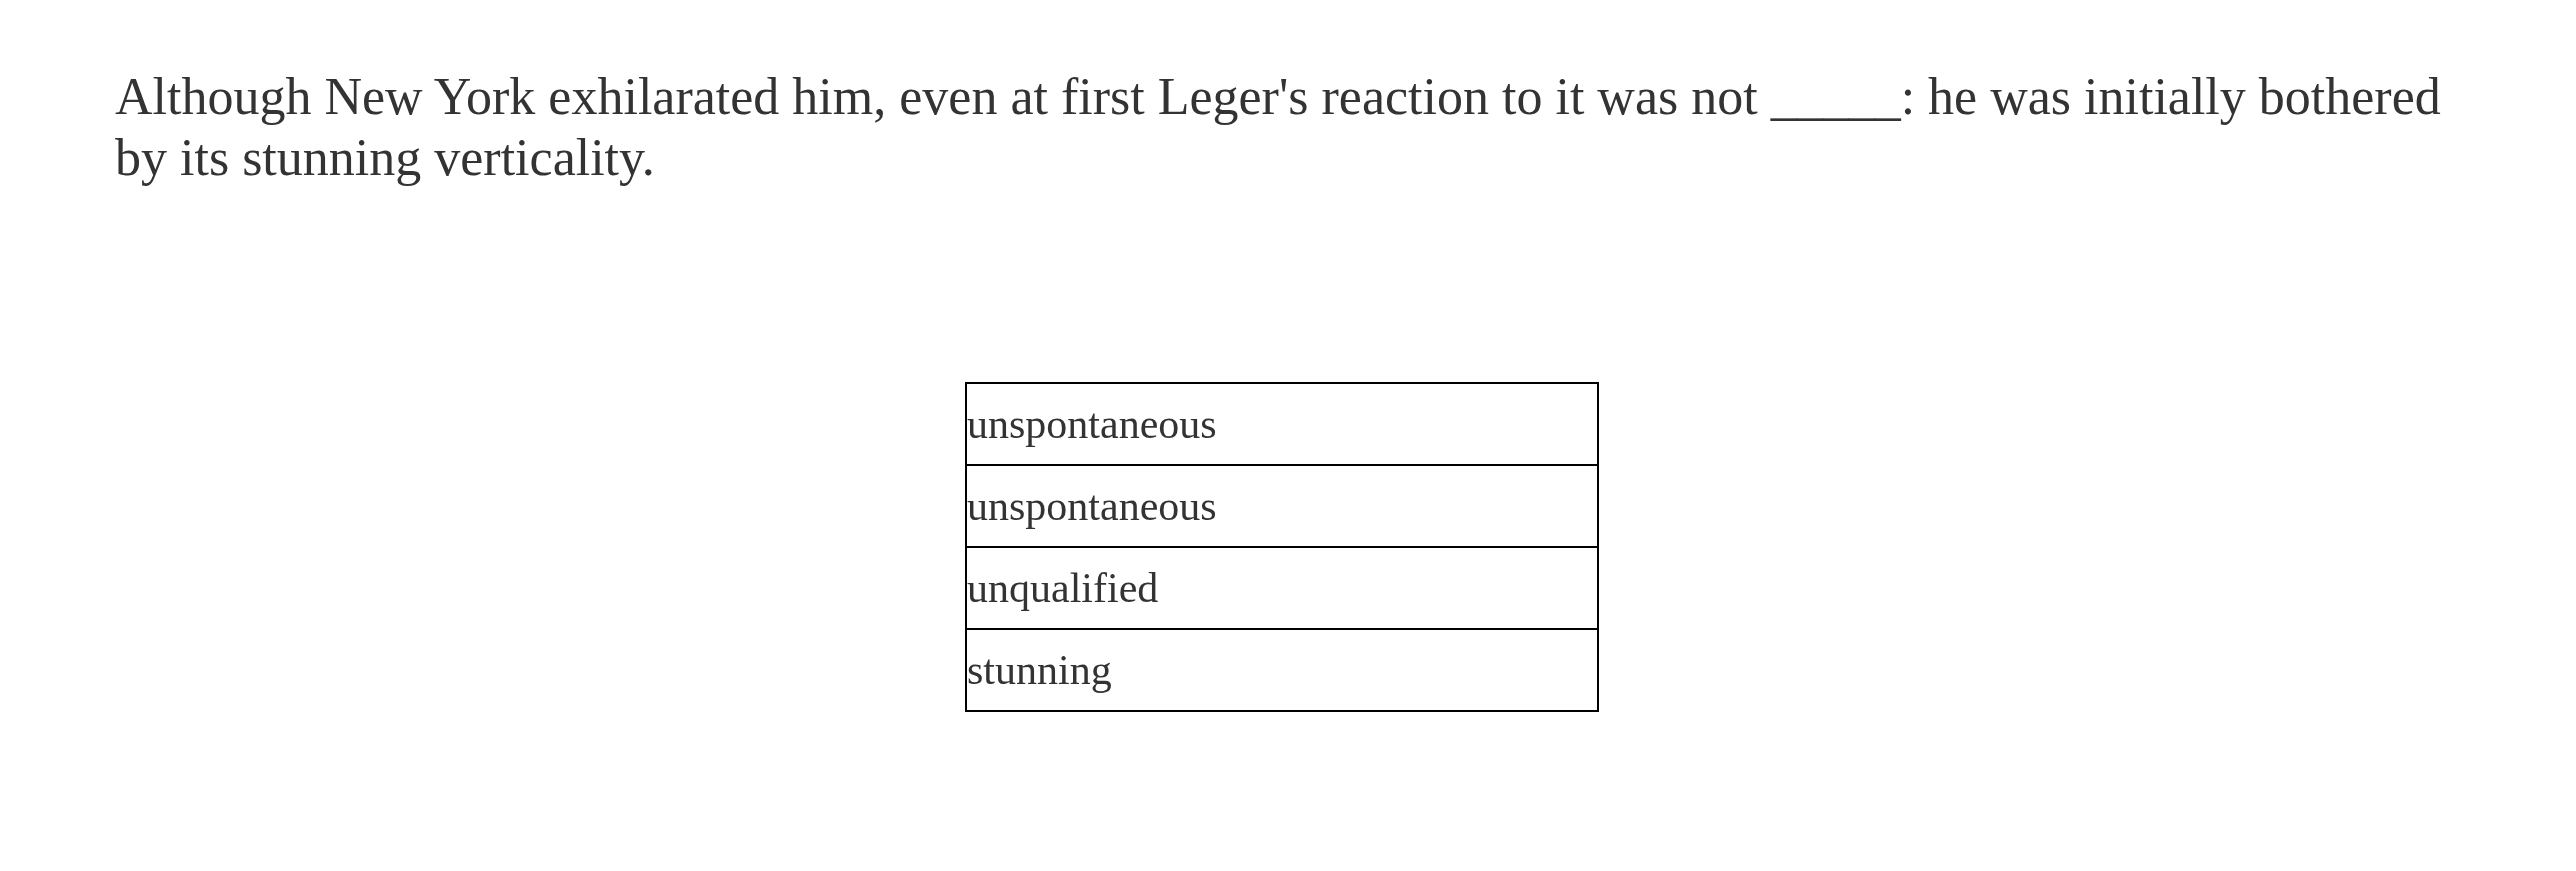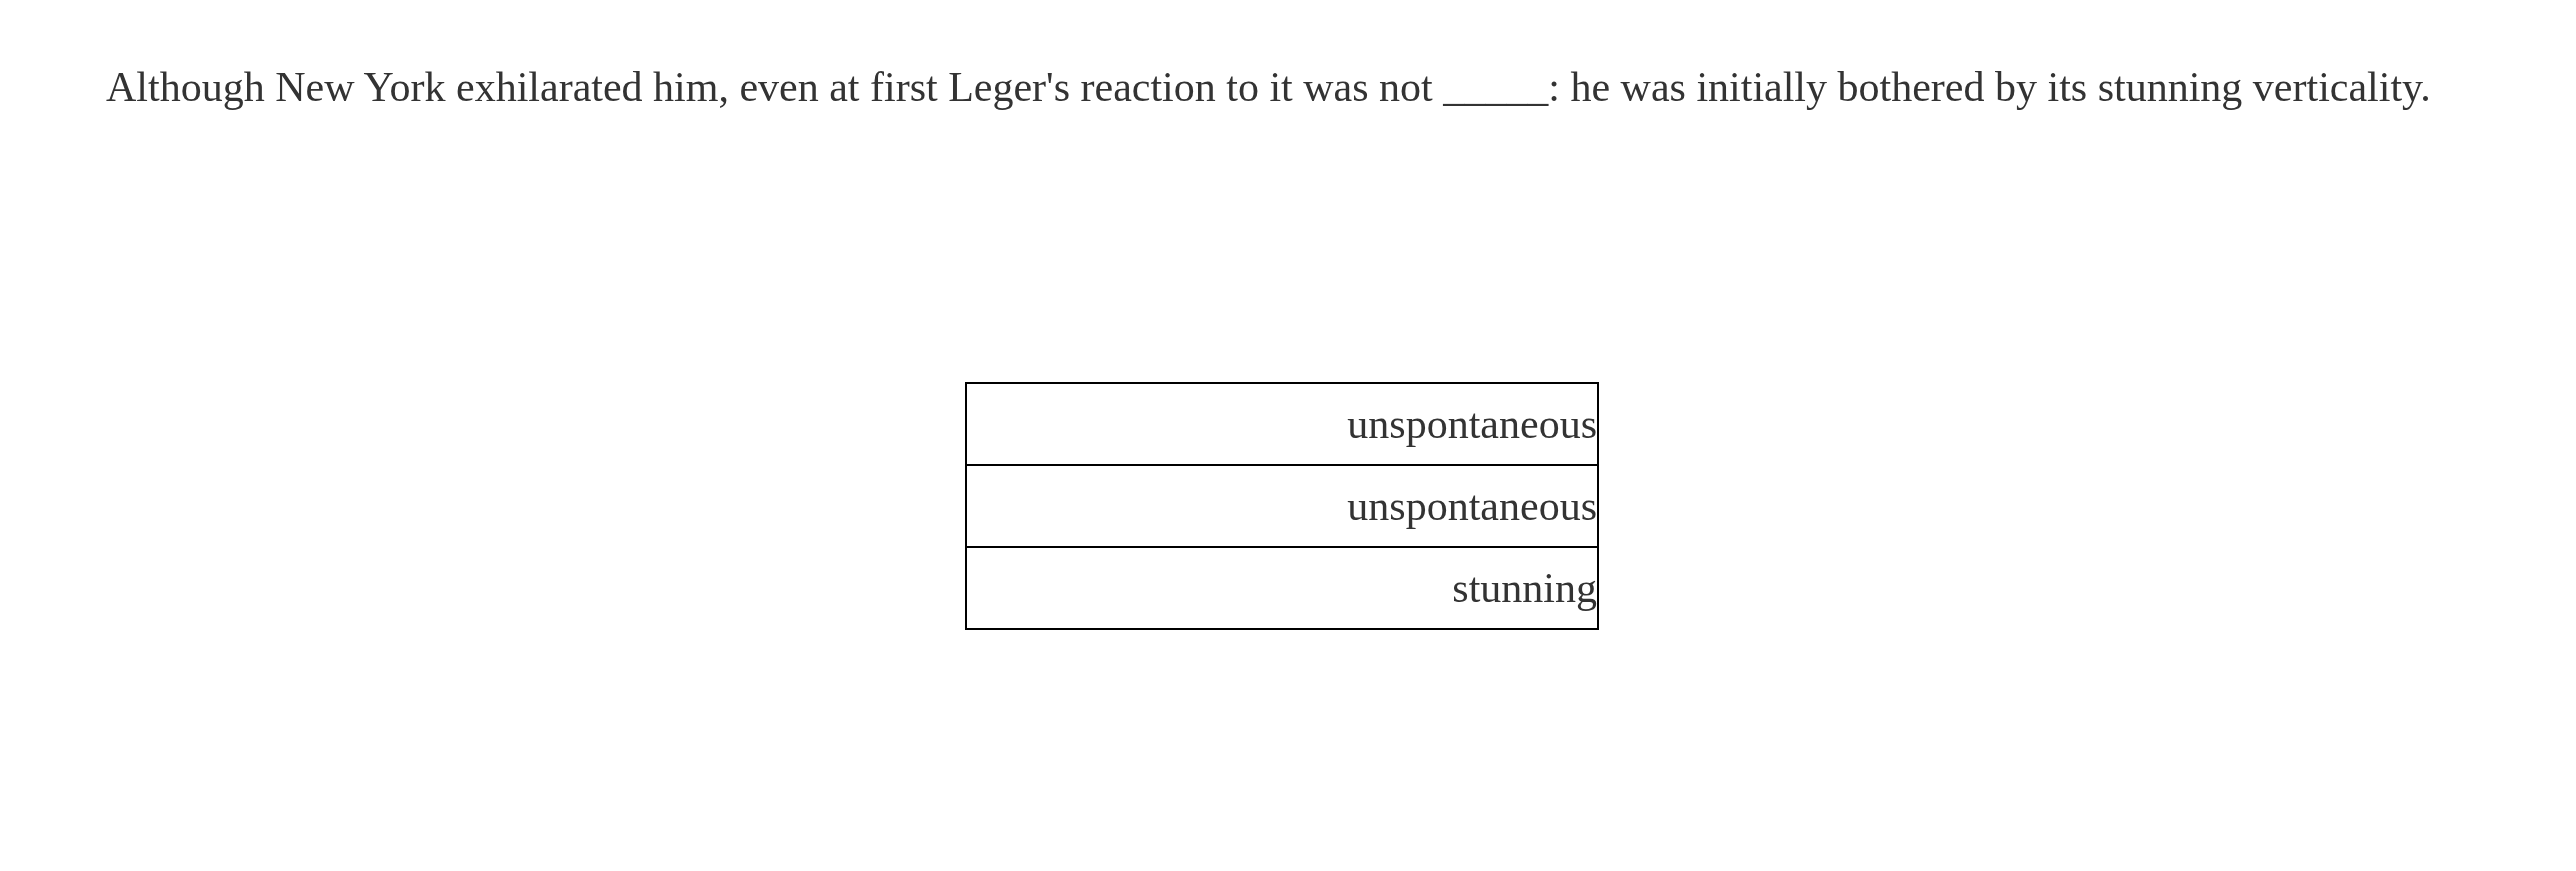--- a/index.html
+++ b/index.html
@@ -13,36 +13,36 @@
       position: relative;
       overflow: hidden;
       font-family: "Liberation Serif", "DejaVu Serif", serif;
       color: #333333;
     }
     .question {
       position: absolute;
       left: 106px;
       top: 57px;
       width: 2365px;
-      font-size: 42px;
+      font-size: 52px;
       line-height: 61px;
-      margin: 0;
+      margin: 9px;
     }
     .choices {
       position: absolute;
       left: 965px;
       top: 382px;
       width: 634px;
       border-collapse: collapse;
       border: 2.4px solid #000000;
     }
     .choices td {
       height: 80px;
       border: 2.4px solid #000000;
-      text-align: right;
+      text-align: left;
       vertical-align: middle;
       font-size: 42px;
       color: #333333;
       padding: 0;
       cursor: pointer;
     }
   </style>
 </head>
 <body>
 
@@ -50,17 +50,20 @@
 
 <table class="choices">
   <tbody>
     <tr>
       <td>unspontaneous</td>
     </tr>
     <tr>
       <td>unspontaneous</td>
     </tr>
     <tr>
+      <td>unqualified</td>
+    </tr>
+    <tr>
       <td>stunning</td>
     </tr>
   </tbody>
 </table>
 
 
 </body></html>

